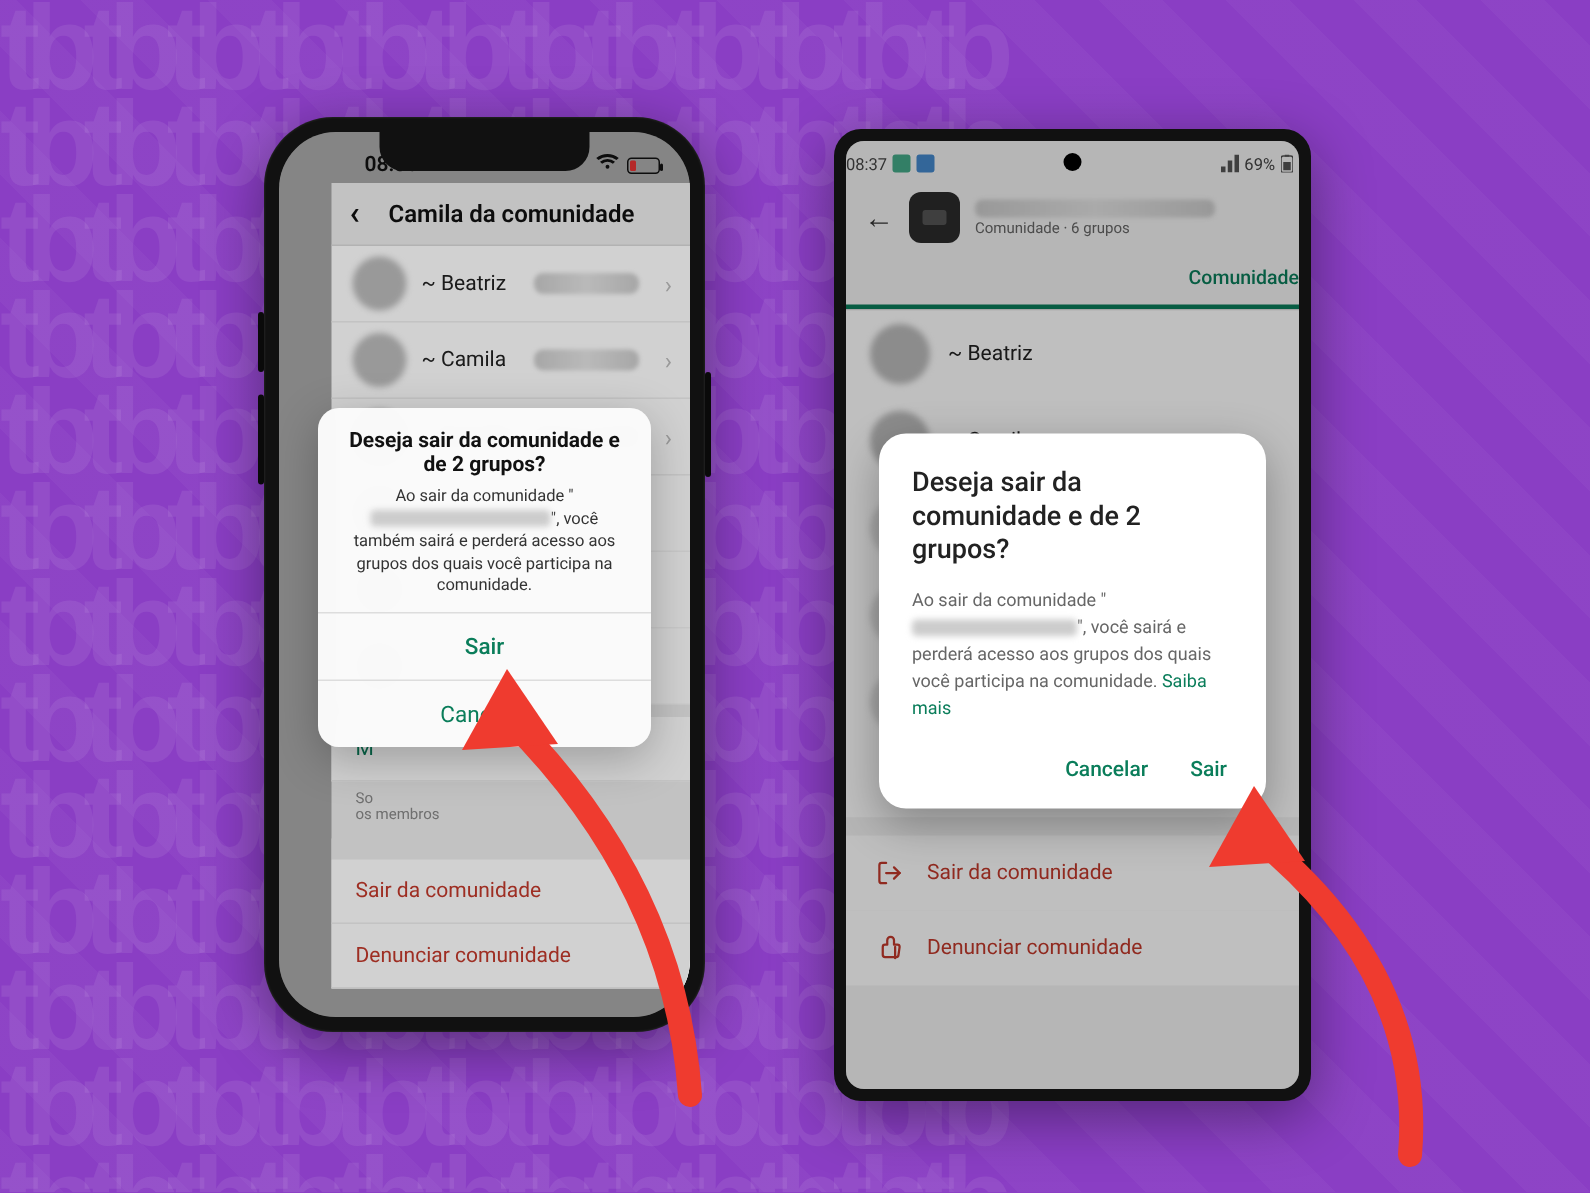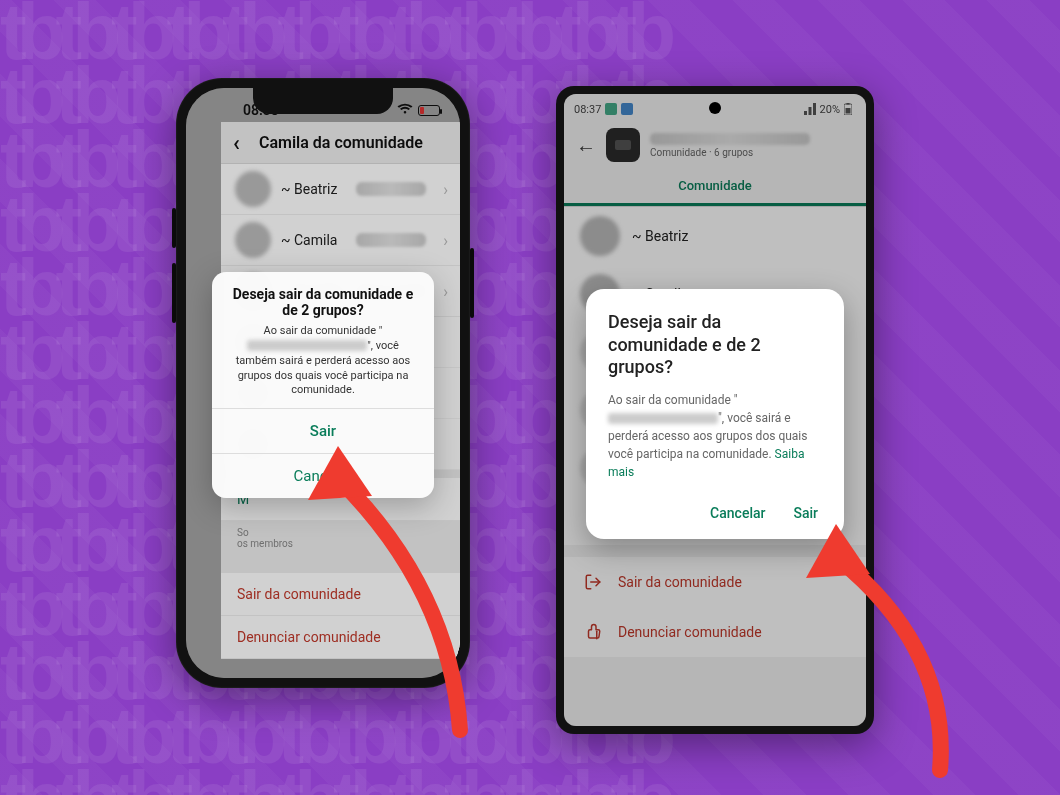--- a/index.html
+++ b/index.html
@@ -155,38 +155,38 @@
     border-radius:18px;
     padding:8px;
     box-shadow: 0 10px 40px rgba(0,0,0,.4);
   }
   .android-screen {
     width:100%; height:100%; background:#f3f3f3; border-radius:12px; overflow:hidden; position:relative;
   }
   .android .camera-hole { position:absolute; top:8px; left:50%; transform:translateX(-50%); width:12px; height:12px; background:#000; border-radius:50%; z-index:60;}
   .and-status {
     display:flex; justify-content:space-between; align-items:center;
-    padding:4px 10px 0; height:26px; font-size:11px; color:#444;gap:31px;
+    padding:4px 0 0; height:26px; font-size:11px; color:#444;gap:31px;
   }
   .and-status .left, .and-status .right { display:flex; align-items:center; gap:4px;}
   .and-status .ico { width:12px; height:12px; display:inline-block;}
 
   .and-header {
     display:flex; align-items:center; gap:10px;
     padding:8px 12px 6px;
   }
   .and-header .back { font-size:20px; color:#333;}
   .and-header .avatar-sq { width:34px; height:34px; border-radius:8px; background:#2b2b2b; display:flex; align-items:center; justify-content:center;}
   .and-header .avatar-sq::after{ content:""; width:16px; height:10px; background:#555; border-radius:2px;}
   .and-header .titleblk { flex:1; }
   .and-header .titleblk .smudge { width:160px; height:12px; background:linear-gradient(90deg,#ccc,#e3e3e3,#ccc); border-radius:5px; filter:blur(1.5px); margin-bottom:2px;}
   .and-header .sub { font-size:10px; color:#666;}
 
   .and-tabs { display:flex; border-bottom:1px solid #ddd; }
-  .and-tab { flex:1; text-align:center; padding:10px 0; font-size:13px; color:#666;}
+  .and-tab { flex:1; text-align:right; padding:10px 0; font-size:13px; color:#666;}
   .and-tab.active { color:#0a7d5a; border-bottom:3px solid #0a7d5a; font-weight:500;}
 
   .and-member-list { background:#fff; }
   .and-member { display:flex; align-items:center; gap:12px; padding:9px 16px; }
   .and-member .avatar { width:40px; height:40px; border-radius:50%; background:#bbb; filter:blur(2px);}
   .and-member .name { font-size:14px; color:#222;}
   .and-showall { text-align:center; color:#0a7d5a; font-size:14px; padding:16px 0;}
   .and-gap { height:12px; background:#f3f3f3;}
   .and-action {
     display:flex; align-items:center; gap:16px;
@@ -332,21 +332,21 @@
         <span>08:37</span>
         <span class="ico" style="background:#4a8; border-radius:2px;"></span>
         <span class="ico" style="background:#48c; border-radius:2px;"></span>
       </span>
       <span class="right">
         <span class="ico">
           <svg width="12" height="12" viewBox="0 0 12 12">
               <path d="M0 12h3V8H0zM4.5 12h3V4h-3zM9 12h3V0H9z" fill="#555"></path>
             </svg>
         </span>
-        <span>20%</span>
+        <span>69%</span>
         <span class="ico">
           <svg width="8" height="12" viewBox="0 0 8 12">
               <rect x="0" y="1" width="8" height="11" rx="1.5" fill="none" stroke="#555"></rect>
               <rect x="1.5" y="5" width="5" height="5.5" fill="#555"></rect>
               <rect x="2.5" y="0" width="3" height="1.5" fill="#555"></rect>
             </svg>
         </span>
       </span>
     </div>
 

